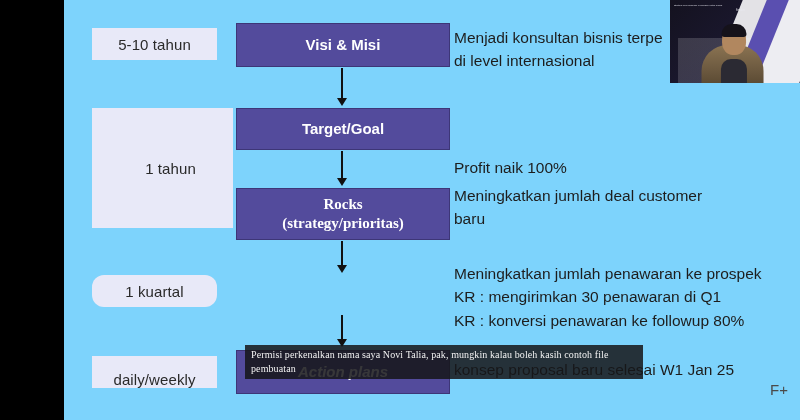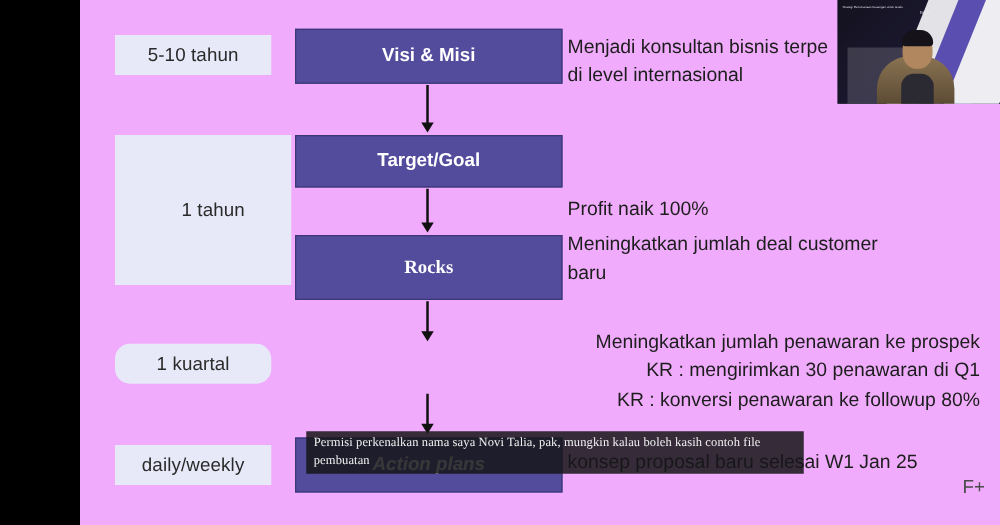--- a/index.html
+++ b/index.html
@@ -23,21 +23,21 @@
     overflow: hidden;
   }
 
   
   #slide-canvas {
     position: absolute;
     left: 64px;
     top: 0;
     width: 736px;
     height: 420px;
-    background: #f0abfc;
+    background: #7dd3fc;
   }
 
   
   .tf-chip {
     position: absolute;
     background: #e8e9f8;
     color: #2a2a2a;
     font-size: 15px;
     display: flex;
     align-items: center;
@@ -221,21 +221,21 @@
     </div>
 
     <div class="tf-chip" style="left:28px; top:108px; width:125px; height:120px;padding-left:16px;">
       <span>1 tahun</span>
     </div>
 
     <div class="tf-chip" style="left:28px; top:275px; width:125px; height:32px;border-radius:12px;">
       <span>1 kuartal</span>
     </div>
 
-    <div class="tf-chip" style="left:28px; top:356px; width:125px; height:32px;">
+    <div class="tf-chip" style="left:28px; top:356px; width:125px; height:32px;align-items:flex-end;">
       <span>daily/weekly</span>
     </div>
 
     <div class="proc-box" style="left:172px; top:23px; width:212px; height:42px;text-align:right;">
       <span>Visi &amp; Misi</span>
     </div>
 
     <div class="arrow" style="left:272px; top:68px; height:38px;">
       <div class="shaft"></div>
       <div class="head"></div>
@@ -245,20 +245,21 @@
       <span>Target/Goal</span>
     </div>
 
     <div class="arrow" style="left:272px; top:151px; height:35px;">
       <div class="shaft"></div>
       <div class="head"></div>
     </div>
 
     <div class="proc-box" style="left:172px; top:188px; width:212px; height:50px;font-family:Liberation Serif, serif;">
       <span>Rocks</span>
+      <span>(strategy/prioritas)</span>
     </div>
 
     <div class="arrow" style="left:272px; top:241px; height:32px;">
       <div class="shaft"></div>
       <div class="head"></div>
     </div>
 
 
     <div class="arrow" style="left:272px; top:315px; height:32px;">
       <div class="shaft"></div>
@@ -270,21 +271,21 @@
     </div>
 
     <div class="desc" style="left:390px; top:26px; width:330px;">Menjadi konsultan bisnis terpe
 di level internasional</div>
 
     <div class="desc" style="left:390px; top:114px; width:330px;margin-top:42px;">Profit naik 100%</div>
 
     <div class="desc" style="left:390px; top:184px; width:330px;">Meningkatkan jumlah deal customer
 baru</div>
 
-    <div class="desc" style="left:390px; top:262px; width:330px;text-align:right;">Meningkatkan jumlah penawaran ke prospek
+    <div class="desc" style="left:390px; top:262px; width:330px;">Meningkatkan jumlah penawaran ke prospek
 KR : mengirimkan 30 penawaran di Q1
 KR : konversi penawaran ke followup 80%</div>
 
     <div class="desc" style="left:390px; top:358px; width:330px;">konsep proposal baru selesai W1 Jan 25</div>
 
     <div id="watermark">F+</div>
 
   </div>
 
   <div id="caption">Permisi perkenalkan nama saya Novi Talia, pak, mungkin kalau boleh kasih contoh file pembuatan</div>

